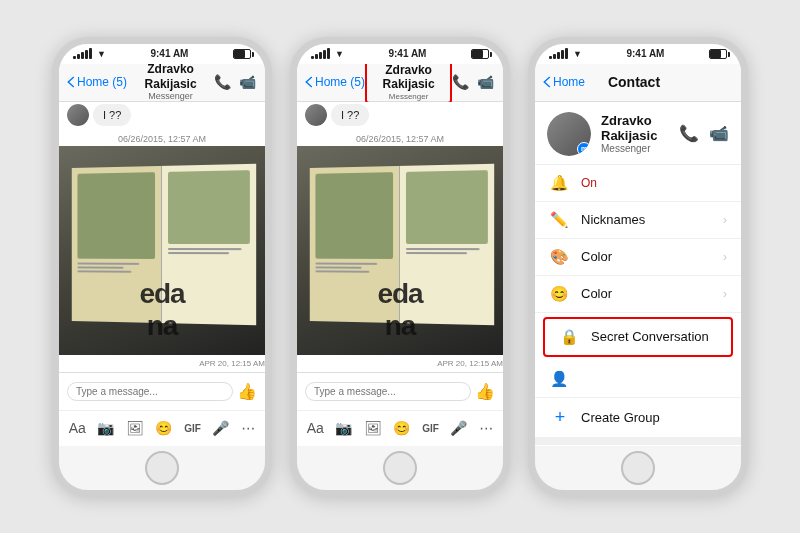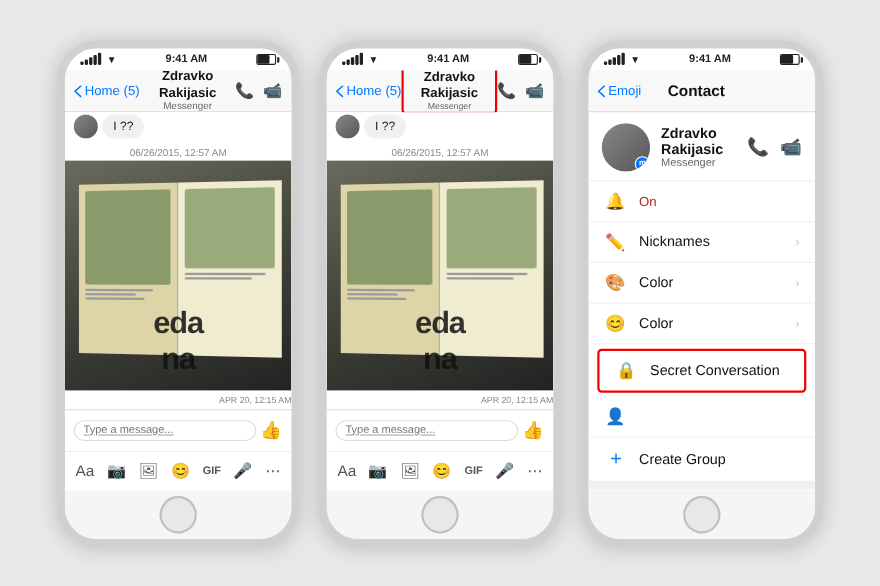--- a/index.html
+++ b/index.html
@@ -54,21 +54,21 @@
     .nav-bar {
       height: 38px;
       background: #f8f8f8;
       border-bottom: 1px solid #ddd;
       display: flex;
       align-items: center;
       justify-content: space-between;
       padding: 0 8px;
       flex-shrink: 0;
     }
-    .nav-back { color: #007aff; font-size: 12px; display: flex; align-items: flex-end; gap: 2px; }
+    .nav-back { color: #007aff; font-size: 12px; display: flex; align-items: center; gap: 2px; }
     .nav-back svg { width: 8px; height: 12px; }
     .nav-title { font-size: 12px; font-weight: 600; color: #111; text-align: center; flex: 1; line-height: 1.2; }
     .nav-title small { font-size: 9px; font-weight: 400; color: #666; display: block; }
     .nav-icons { display: flex; gap: 8px; align-items: center; }
     .nav-icon-btn { color: #007aff; font-size: 14px; }
 
     
     .chat-area { flex: 1; background: #fff; overflow: hidden; display: flex; flex-direction: column; }
     .chat-date { text-align: center; font-size: 9px; color: #888; padding: 6px 0 2px; }
     .chat-bubble-row { display: flex; align-items: flex-end; padding: 2px 8px; gap: 4px; }
@@ -80,21 +80,21 @@
     .chat-img-inner { width: 100%; height: 100%; background: linear-gradient(160deg, #6a6a5e 0%, #4a4a40 40%, #222 100%); position: relative; }
     .book-page { position: absolute; top: 10%; left: 5%; width: 90%; height: 75%; background: #e8dfc0; border-radius: 2px; transform: perspective(300px) rotateY(-5deg); display: flex; }
     .book-left { flex: 1; background: #ddd5a8; padding: 6px; border-right: 1px solid #aaa; }
     .book-right { flex: 1; background: #f0ecd0; padding: 6px; }
     .book-img-placeholder { width: 100%; height: 60%; background: #8a9a6a; border-radius: 2px; margin-bottom: 4px; }
     .book-text-lines { }
     .book-text-line { height: 2px; background: #999; margin-bottom: 2px; border-radius: 1px; }
     .apple-logo { position: absolute; bottom: 10%; left: 50%; transform: translateX(-50%); font-size: 20px; color: #222; opacity: 0.7; }
     .chat-date-bottom { text-align: right; font-size: 8px; color: #888; padding: 4px 0; flex-shrink: 0; }
     .chat-input-bar { height: 38px; border-top: 1px solid #ddd; display: flex; align-items: center; padding: 0 8px; gap: 4px; flex-shrink: 0; }
-    .chat-input { flex: 1; border: 1px solid #ddd; border-radius: 14px; font-size: 10px; padding: 3px 8px; color: #aaa; background: #fff; text-decoration: underline; }
+    .chat-input { flex: 1; border: 1px solid #ddd; border-radius: 14px; font-size: 10px; padding: 3px 8px; color: #aaa; background: #fff; }
     .chat-toolbar { height: 36px; border-top: 1px solid #eee; display: flex; align-items: center; justify-content: space-around; padding: 0 4px; flex-shrink: 0; }
     .toolbar-icon { font-size: 14px; color: #555; }
 
     
     .highlight-box { border: 2px solid #e00; border-radius: 4px; padding: 1px 4px; }
 
     
     .contact-header { padding: 10px 12px 8px; border-bottom: 1px solid #eee; display: flex; align-items: center; gap: 10px; }
     .contact-avatar { width: 44px; height: 44px; border-radius: 50%; background: #ccc; flex-shrink: 0; overflow: hidden; position: relative; }
     .contact-avatar .messenger-badge { position: absolute; bottom: 0; right: 0; width: 14px; height: 14px; background: #007aff; border-radius: 50%; display: flex; align-items: center; justify-content: center; border: 1.5px solid #fff; }
@@ -307,21 +307,21 @@
         <div class="battery-fill"></div>
       </div>
   </div>
   <div class="phone-screen">
 
     <div class="nav-bar">
       <div class="nav-back">
         <svg viewBox="0 0 8 13" fill="none">
             <polyline points="7,1 1,6.5 7,12" stroke="#007aff" stroke-width="1.5" fill="none"></polyline>
           </svg>
-        <span>Emoji</span>
+        <span>Home</span>
       </div>
       <div class="nav-title" style="font-size:14px;font-weight:600;">Contact</div>
       <div style="width:50px;"></div>
     </div>
 
     <div class="contact-header">
       <div class="contact-avatar">
         <div class="avatar-img"></div>
         <div class="messenger-badge">
           <span style="color:#fff;font-size:7px;font-weight:700;">m</span>

